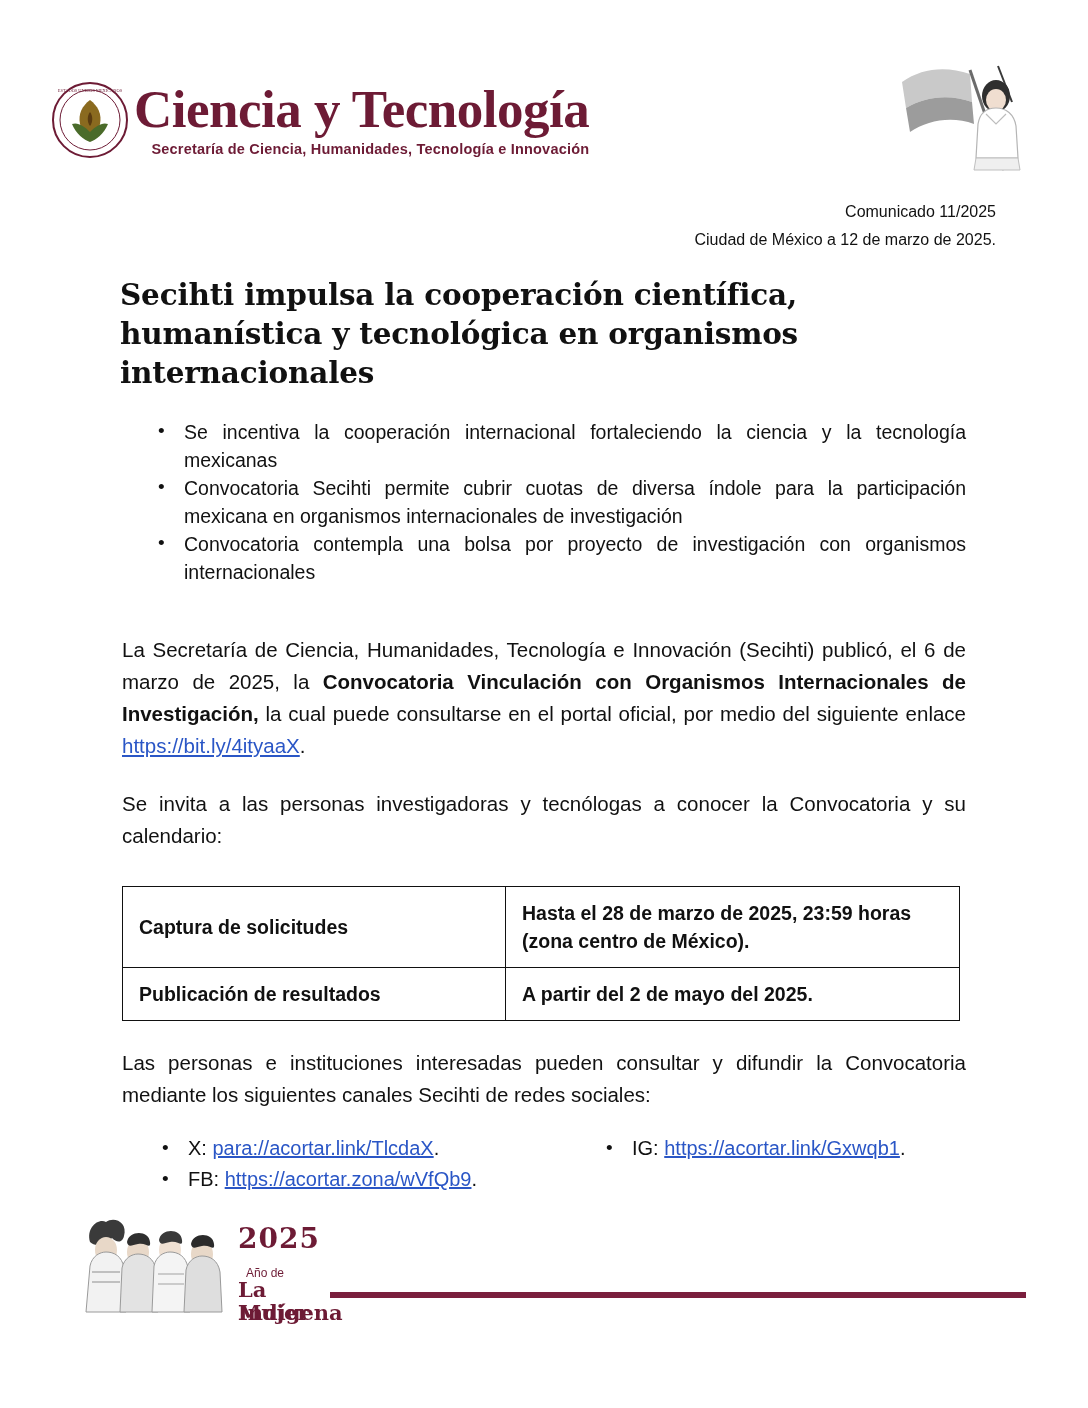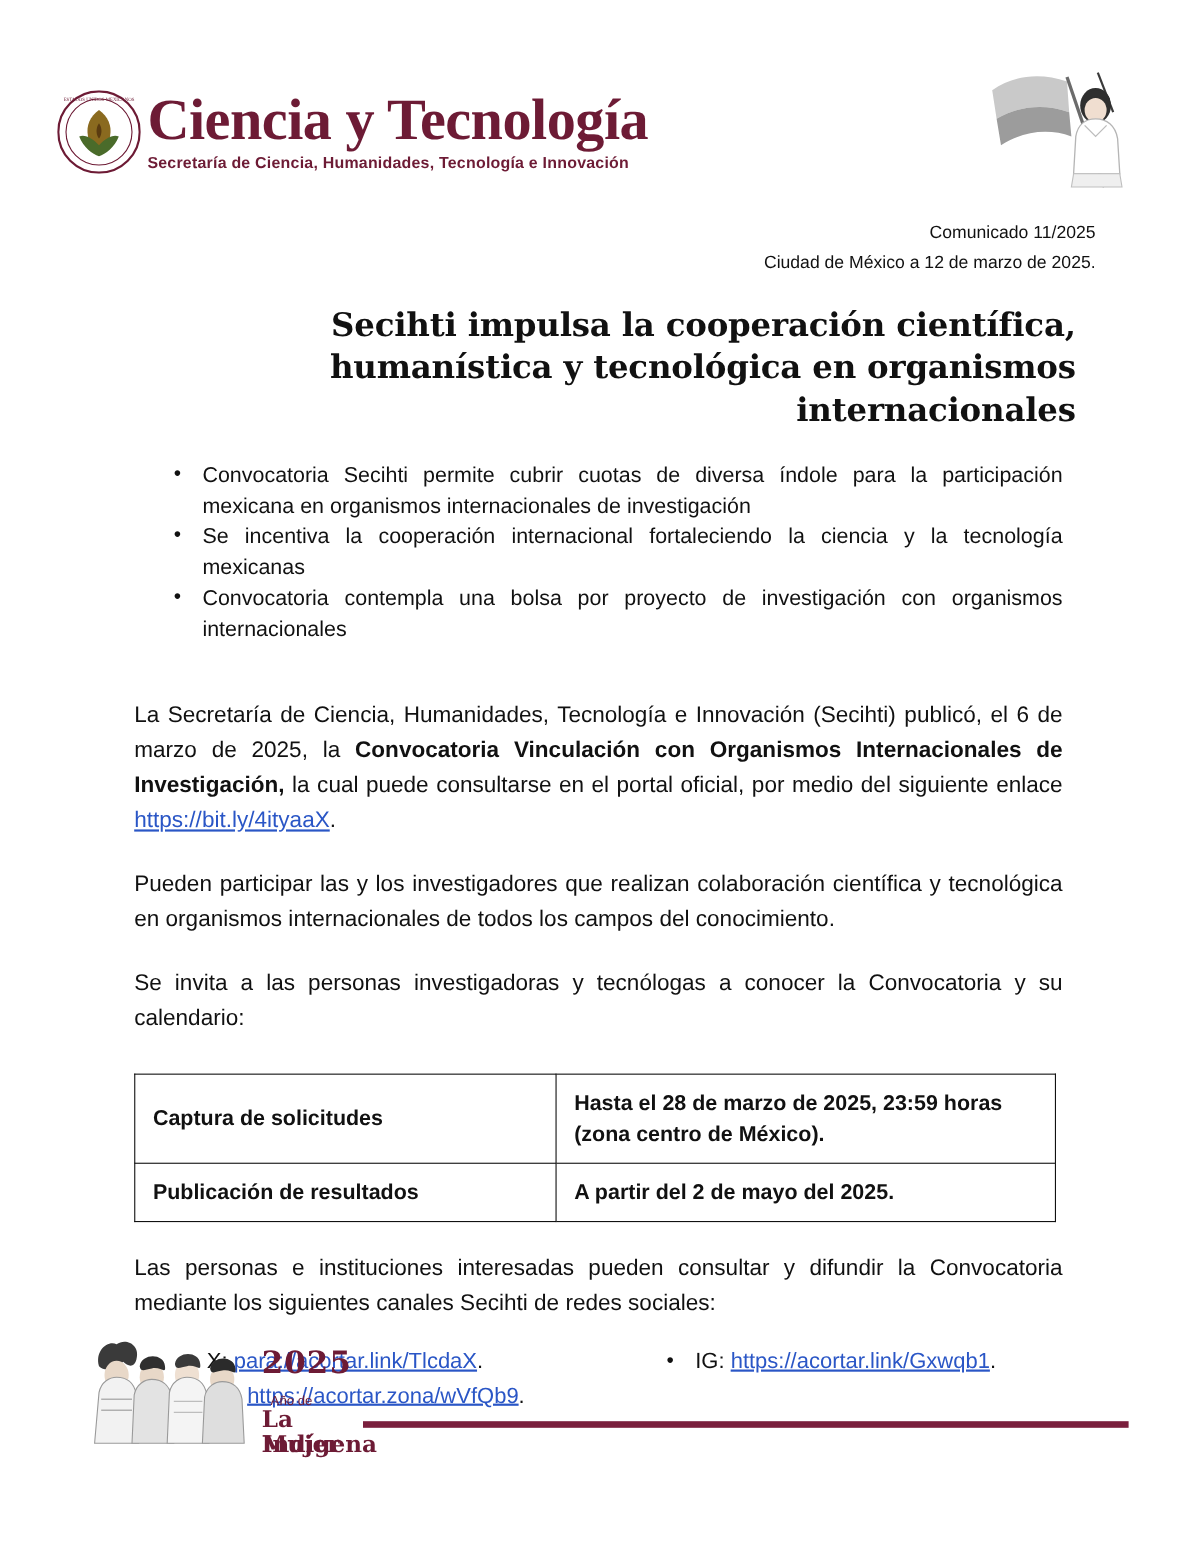--- a/index.html
+++ b/index.html
@@ -21,20 +21,21 @@
     width: 1088px;
     height: 1408px;
     box-sizing: border-box;
     padding: 0;
   }
 
   
   .header {
     position: relative;
     height: 180px;
+    text-align: right;
   }
   .eagle-seal {
     position: absolute;
     left: 52px;
     top: 82px;
     width: 76px;
     height: 76px;
   }
   .eagle-seal svg { display:block; }
 
@@ -80,21 +81,21 @@
     line-height: 28px;
     color: #111;
   }
 
   
   .doc-title {
     position: absolute;
     left: 120px;
     right: 110px;
     top: 275px;
-    text-align: right;
+    text-align: left;
     font-family: "DejaVu Serif", serif;
     font-size: 29.5px;
     line-height: 39px;
     font-weight: 700;
     color: #111;
     letter-spacing: -0.2px;
   }
 
   
   .content {
@@ -300,28 +301,27 @@
   <div class="comunicado">
     <div>Comunicado 11/2025</div>
     <div>Ciudad de México a 12 de marzo de 2025.</div>
   </div>
 
   <div class="doc-title">Secihti impulsa la cooperación científica, humanística y tecnológica en organismos internacionales</div>
 
   <div class="content">
 
     <ul class="bullets">
+      <li>Se incentiva la cooperación internacional fortaleciendo la ciencia y la tecnología mexicanas</li>
       <li>Convocatoria Secihti permite cubrir cuotas de diversa índole para la participación mexicana en organismos internacionales de investigación</li>
-      <li>Se incentiva la cooperación internacional fortaleciendo la ciencia y la tecnología mexicanas</li>
       <li>Convocatoria contempla una bolsa por proyecto de investigación con organismos internacionales</li>
     </ul>
 
     <p class="para first"><span>La Secretaría de Ciencia, Humanidades, Tecnología e Innovación (Secihti) publicó, el 6 de marzo de 2025, la </span><span class="b">Convocatoria Vinculación con Organismos Internacionales de Investigación,</span><span> la cual puede consultarse en el portal oficial, por medio del siguiente enlace </span><a class="link" href="#">https://bit.ly/4ityaaX</a><span>.</span></p>
 
-    <p class="para">Pueden participar las y los investigadores que realizan colaboración científica y tecnológica en organismos internacionales de todos los campos del conocimiento.</p>
 
     <p class="para">Se invita a las personas investigadoras y tecnólogas a conocer la Convocatoria y su calendario:</p>
 
     <table class="schedule">
       <tbody>
         <tr>
           <td class="col1">Captura de solicitudes</td>
           <td>Hasta el 28 de marzo de 2025, 23:59 horas (zona centro de México).</td>
         </tr>
         <tr>

